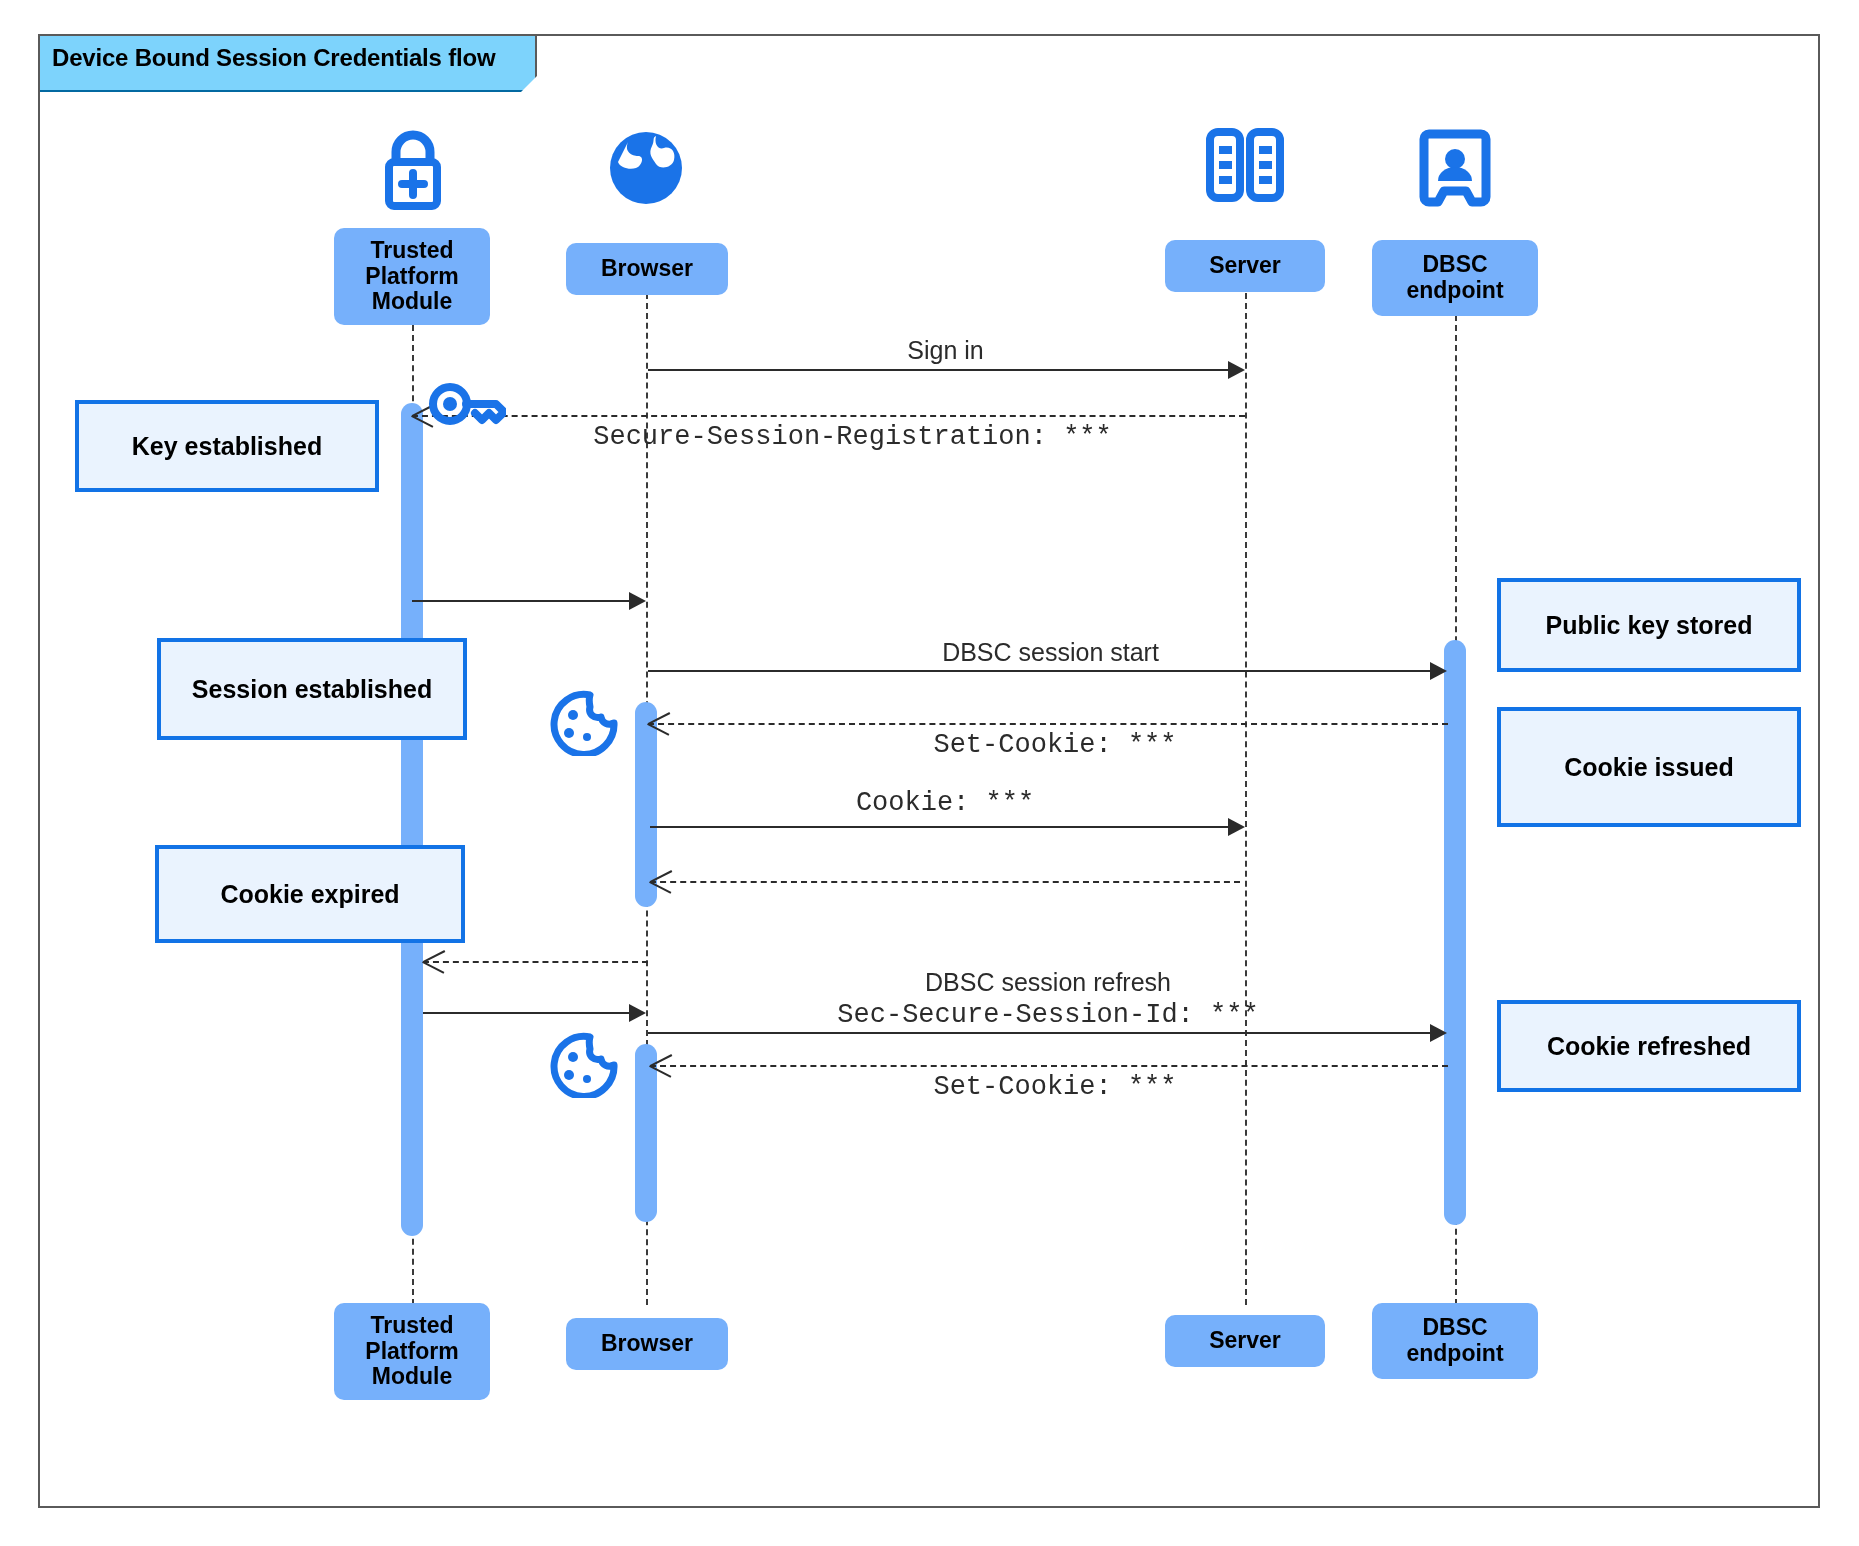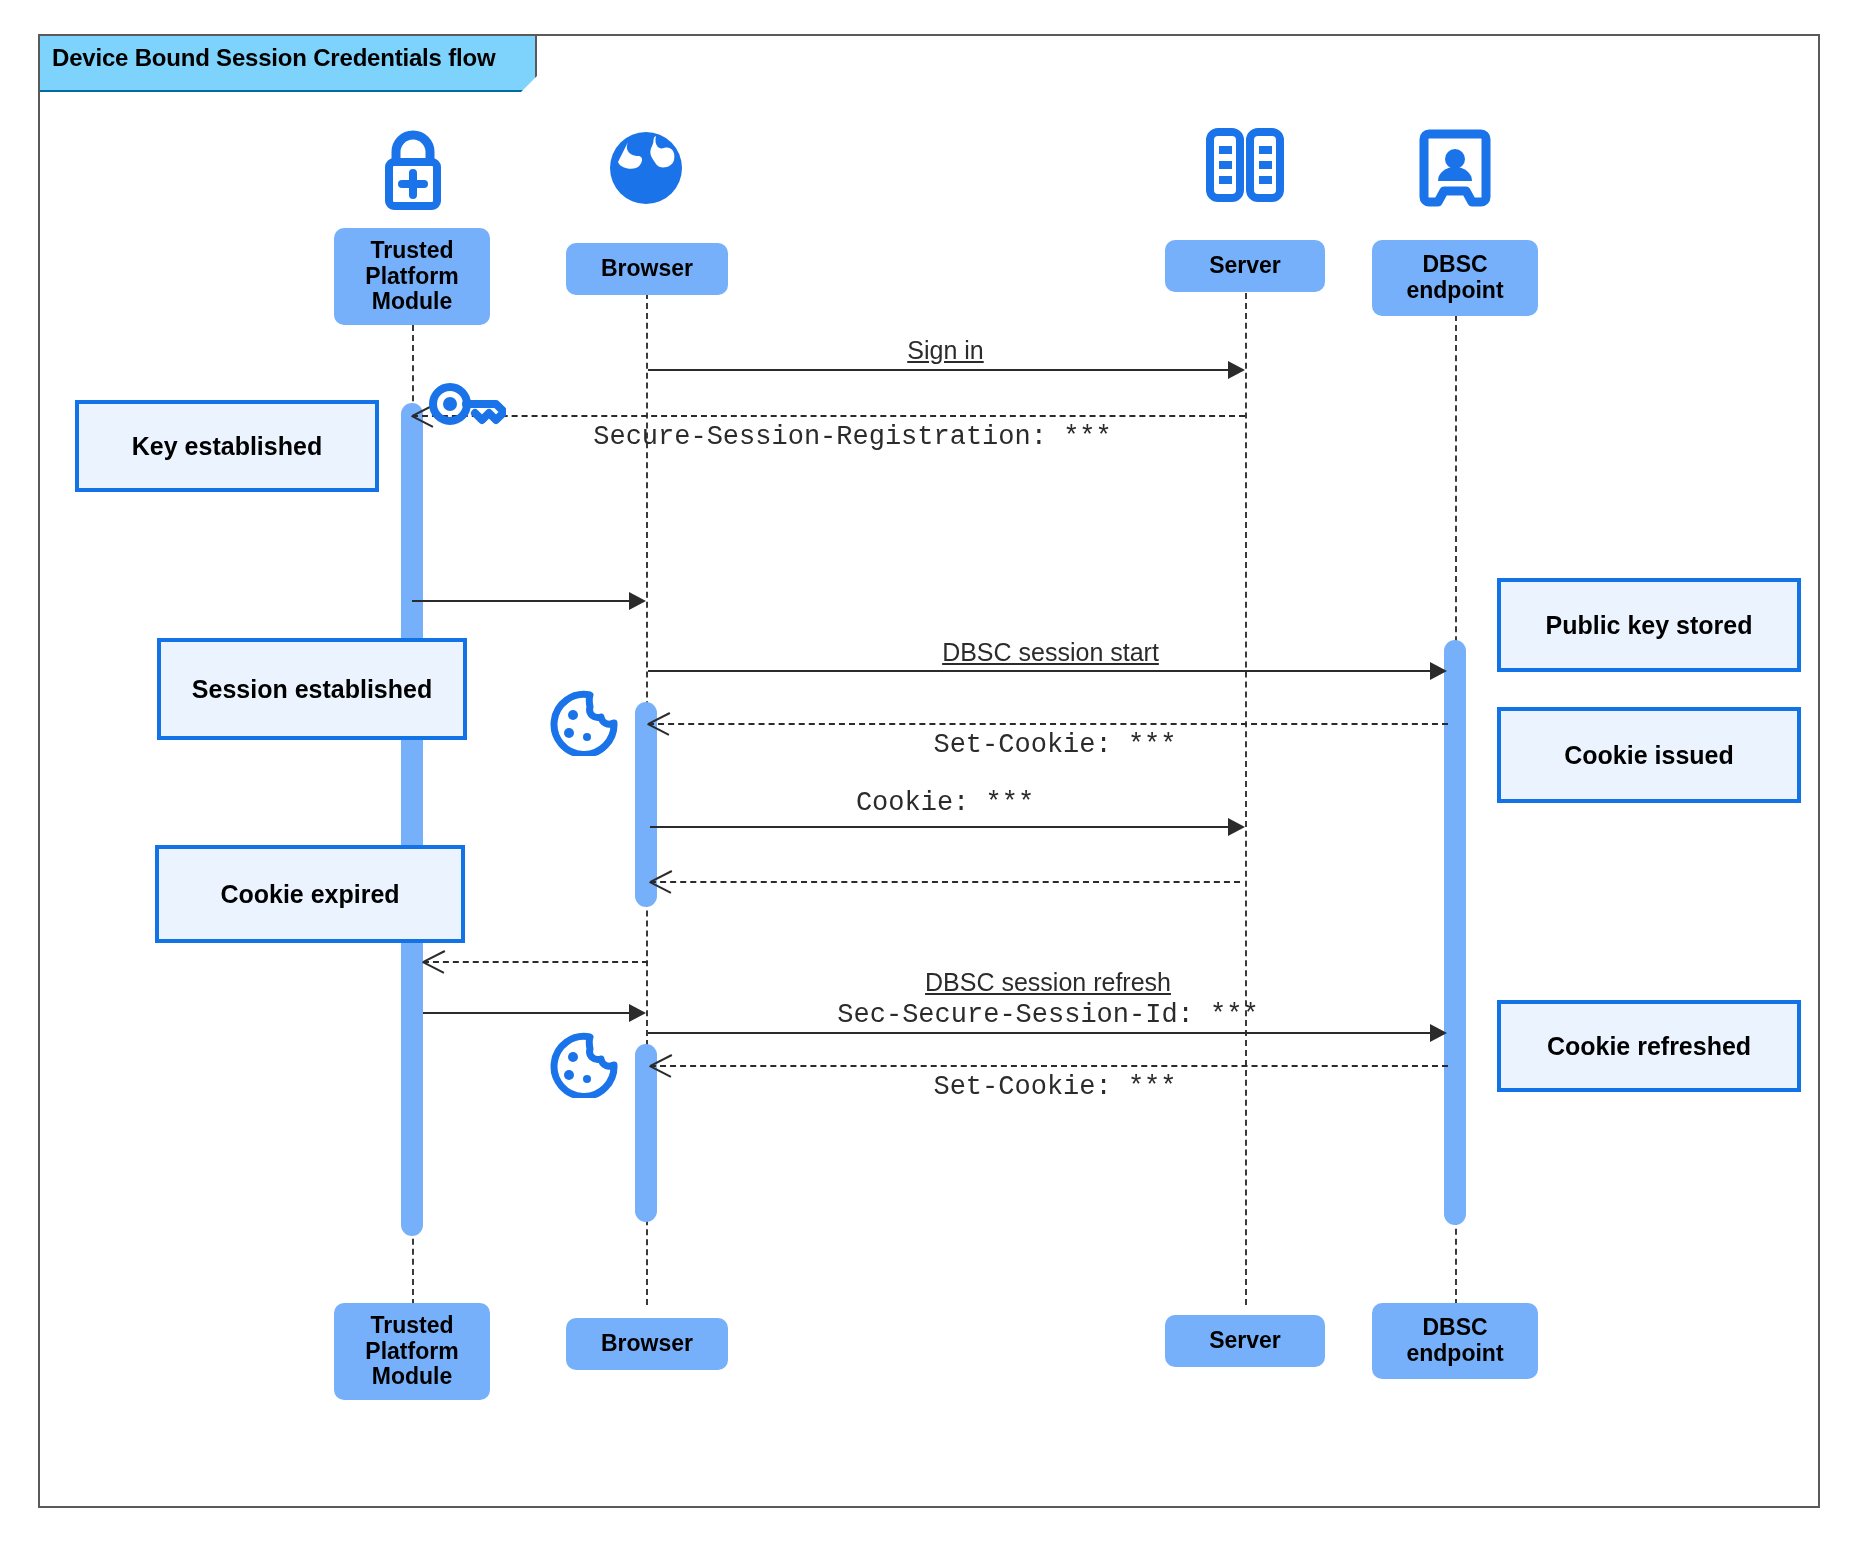--- a/index.html
+++ b/index.html
@@ -22,21 +22,21 @@
   .msg{position:absolute;height:0;border-top:2px solid #2b2b2b;}
   .msg.dashed{border-top:2px dashed #2b2b2b;}
   .arrowhead{position:absolute;width:0;height:0;}
   .ah-right{border-top:9px solid transparent;border-bottom:9px solid transparent;border-left:17px solid #2b2b2b;}
   .ah-left-open{position:absolute;width:22px;height:22px;}
   .ah-left-open::before,.ah-left-open::after{content:"";position:absolute;left:0;top:11px;width:24px;height:0;border-top:2px solid #2b2b2b;transform-origin:0 0;}
   .ah-left-open::before{transform:rotate(-27deg);}
   .ah-left-open::after{transform:rotate(27deg);}
 
   .mlabel{position:absolute;text-align:center;color:#2b2b2b;white-space:nowrap;}
-  .mlabel.sans{font-family:"Liberation Sans",sans-serif;font-size:25px;text-decoration:underline;}
+  .mlabel.sans{font-family:"Liberation Sans",sans-serif;font-size:25px;}
   .mlabel.mono{font-family:"Liberation Mono",monospace;font-size:27px;}
 
   .icon{position:absolute;}
   svg{display:block;}
 </style>
 </head>
 <body>
 
 <div id="canvas">
 
@@ -190,20 +190,20 @@
   </div>
   <div class="note" style="left:155px;top:845px;width:310px;height:98px;">
     <span>Cookie expired</span>
   </div>
   <div class="note" style="left:157px;top:638px;width:310px;height:102px;">
     <span>Session established</span>
   </div>
   <div class="note" style="left:1497px;top:578px;width:304px;height:94px;">
     <span>Public key stored</span>
   </div>
-  <div class="note" style="left:1497px;top:707px;width:304px;height:96px;">
+  <div class="note" style="left:1497px;top:707px;width:304px;height:120px;">
     <span>Cookie issued</span>
   </div>
   <div class="note" style="left:1497px;top:1000px;width:304px;height:92px;">
     <span>Cookie refreshed</span>
   </div>
 
 </div>
 
 </body></html>

